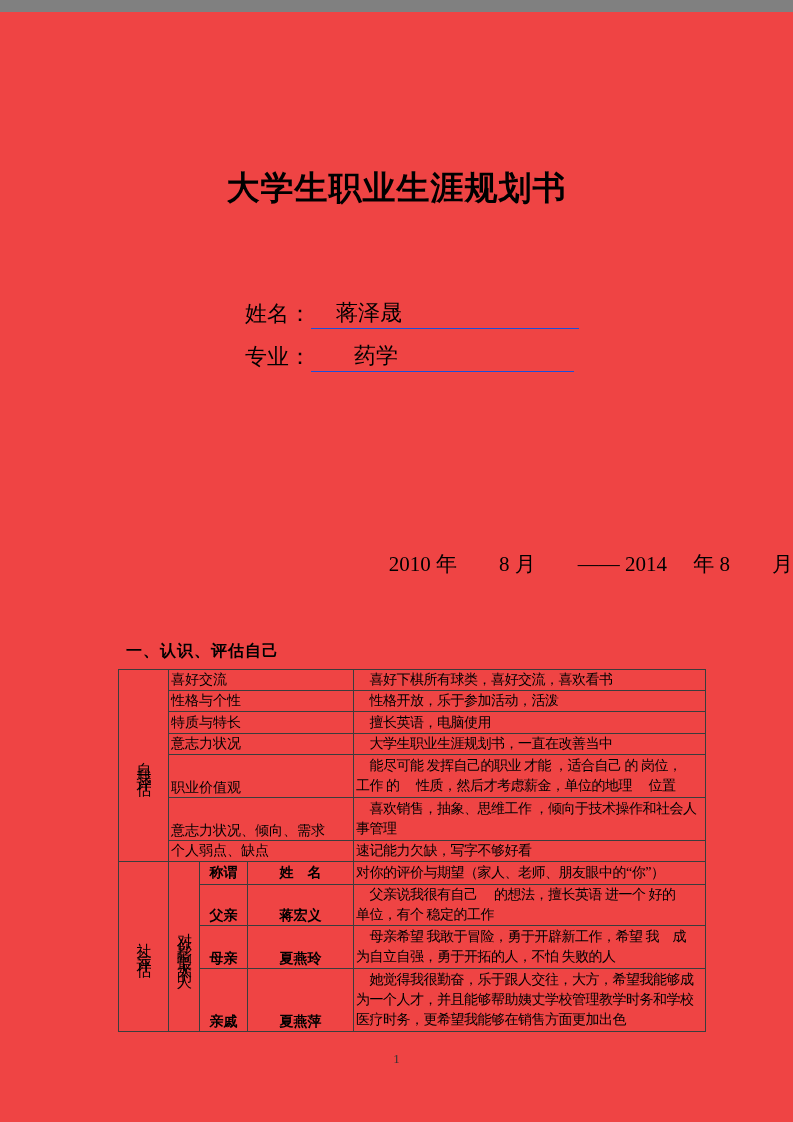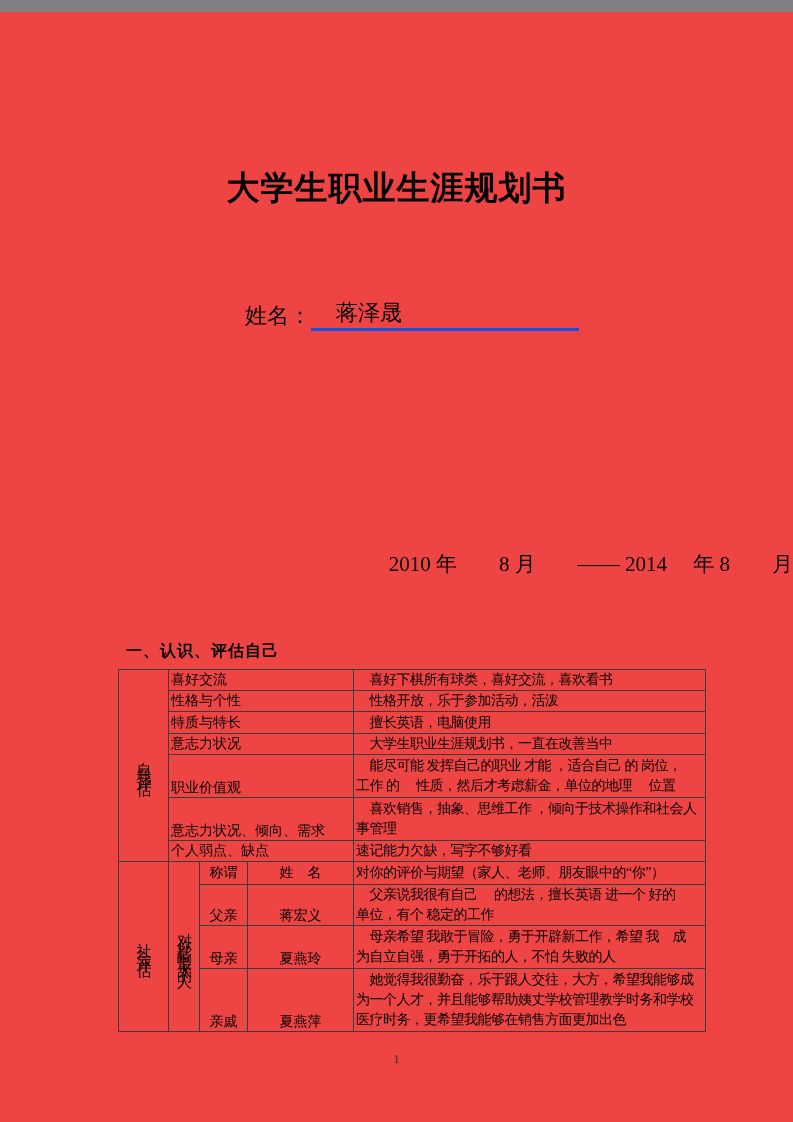--- a/index.html
+++ b/index.html
@@ -9,21 +9,21 @@
     font-family:"Liberation Serif","DejaVu Serif",serif;
     overflow:hidden;
   }
   .doc-title {
     position:absolute; left:0; right:0; top:154px;
     text-align:center; font-size:33px; font-weight:bold; letter-spacing:1px;
   }
   .field-row { position:absolute; left:245px; font-size:22px; white-space:nowrap; }
   .field-row .flabel { display:inline-block; }
   .field-row .fline {
-    display:inline-block; border-bottom:3px solid #1d4ed8;
+    display:inline-block; border-bottom:1px solid #1d4ed8;
     vertical-align:bottom; white-space:pre;
   }
   .row-name  { top:286px; }
   .row-major { top:329px; }
   .row-grad  { top:372px; }
   .row-name .fline  { width:243px; padding-left:25px; }
   .row-major .fline { width:220px; padding-left:43px; }
   .row-grad .fline  { width:242px; padding-left:8px; }
   .date-range {
     position:absolute; left:0; right:0; top:538px;
@@ -44,38 +44,41 @@
     display:inline-block; writing-mode:vertical-lr; text-orientation:upright;
     font-size:15px; letter-spacing:7px; line-height:1;
   }
   .vtall { letter-spacing:6px; }
   td.lbl { padding-left:5px; vertical-align:middle; }
   td.vb  { vertical-align:bottom; padding-bottom:2px; }
   td.val {
     vertical-align:middle; line-height:20px; letter-spacing:-0.5px;
     white-space:pre-wrap;
   }
-  td.cw, td.nm { text-align:center; }
+  td.cw, td.nm { text-align:center;font-weight:bold; }
   td.nm { white-space:pre; }
   tr.h21{height:21px} tr.h22{height:22px} tr.h23{height:23px}
   tr.h41{height:41px} tr.h43{height:43px} tr.h63{height:63px}
   .page-number {
     position:absolute; left:0; right:0; top:1039px;
     text-align:center; font-size:13px; color:#333;
   }
 </style>
 </head>
 <body>
 
 <div class="page">
 
   <div class="doc-title">大学生职业生涯规划书</div>
 
   <div class="field-row row-name">
     <span class="flabel">姓名：</span><span class="fline">蒋泽晟</span>
+  </div>
+  <div class="field-row row-major">
+    <span class="flabel">专业：</span><span class="fline">药学</span>
   </div>
 
   <div class="date-range">2010 年　　8 月　　—— 2014　 年 8　　月</div>
 
   <div class="section-heading">一、认识、评估自己</div>
 
   <table class="eval">
     <colgroup>
       <col style="width:50px">
         <col style="width:31px">

